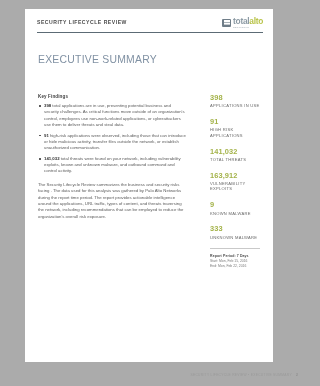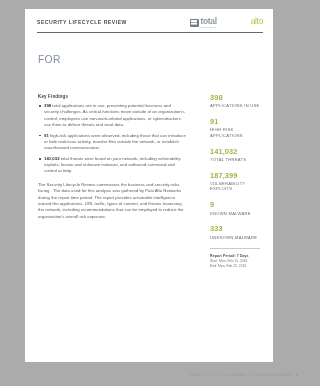--- a/index.html
+++ b/index.html
@@ -43,21 +43,21 @@
     position:absolute; left:1.4px; top:1.6px;
     width:6px; height:1.4px;
     background:#ffffff;
     box-shadow:0 2.6px 0 #ffffff;
   }
   .logo-text { display:flex; flex-direction:column; line-height:1; }
   .logo-word {
     font-size:8.4px; font-weight:bold; letter-spacing:-0.3px;
     color:#8c9aa4;
   }
-  .logo-word b { color:#b9c44b; font-weight:normal;margin-left:34px; }
+  .logo-word b { color:#b9c44b; font-weight:bold; }
   .logo-sub {
     font-size:2.3px; letter-spacing:0.35px; color:#9aa6ae;
     margin-top:0.6px;
   }
   .header-rule {
     position:absolute; left:12px; right:10px; top:23px;
     height:1px; background:#5c6b75;
   }
 
   
@@ -145,21 +145,21 @@
       <span class="logo-mark"></span>
       <span class="logo-text">
         <span class="logo-word"><span>total</span><b>alto</b></span>
         <span class="logo-sub">NETWORKS</span>
       </span>
     </div>
   </div>
   <div class="header-rule"></div>
 
   <div class="doc-title">
-    <div>FOR</div>
+    <div>EXECUTIVE SUMMARY</div>
   </div>
 
   <div class="col-left">
     <div class="kf-head">Key Findings</div>
 
     <ul class="bullets">
       <li><b>398</b><span> total applications are in use, presenting potential business and security challenges. As critical functions move outside of an organization's control, employees use non-work-related applications, or cyberattackers use them to deliver threats and steal data.</span></li>
       <li><b>91</b><span> high-risk applications were observed, including those that can introduce or hide malicious activity, transfer files outside the network, or establish unauthorized communication.</span></li>
       <li><b>141,032</b><span> total threats were found on your network, including vulnerability exploits, known and unknown malware, and outbound command and control activity.</span></li>
     </ul>
@@ -178,21 +178,21 @@
       <div class="stat-num">91</div>
       <div class="stat-label">HIGH RISK APPLICATIONS</div>
     </div>
 
     <div class="stat">
       <div class="stat-num">141,032</div>
       <div class="stat-label">TOTAL THREATS</div>
     </div>
 
     <div class="stat">
-      <div class="stat-num">187,399</div>
+      <div class="stat-num">163,912</div>
       <div class="stat-label">VULNERABILITY EXPLOITS</div>
     </div>
 
     <div class="stat">
       <div class="stat-num">9</div>
       <div class="stat-label">KNOWN MALWARE</div>
     </div>
 
     <div class="stat">
       <div class="stat-num">333</div>

